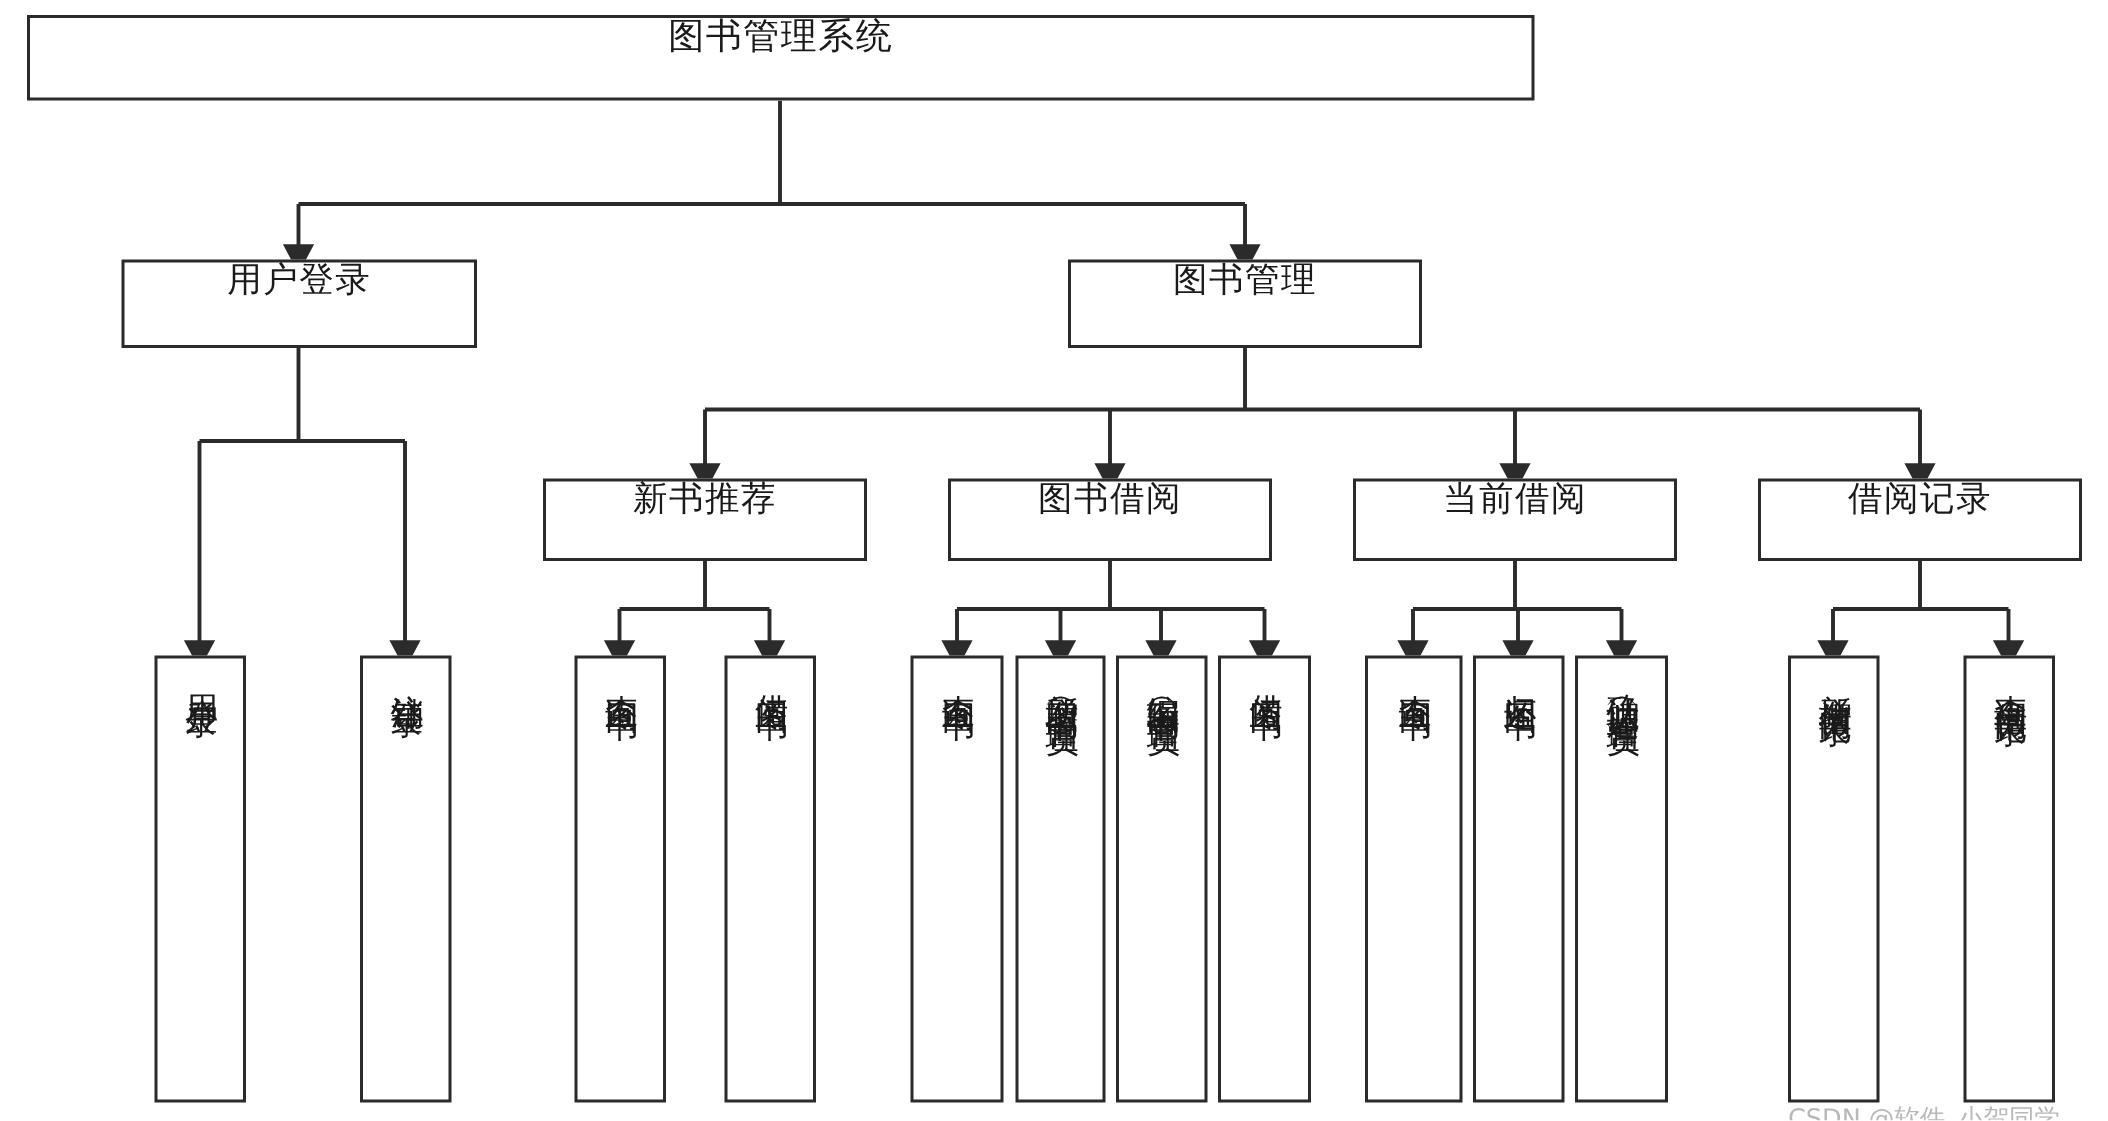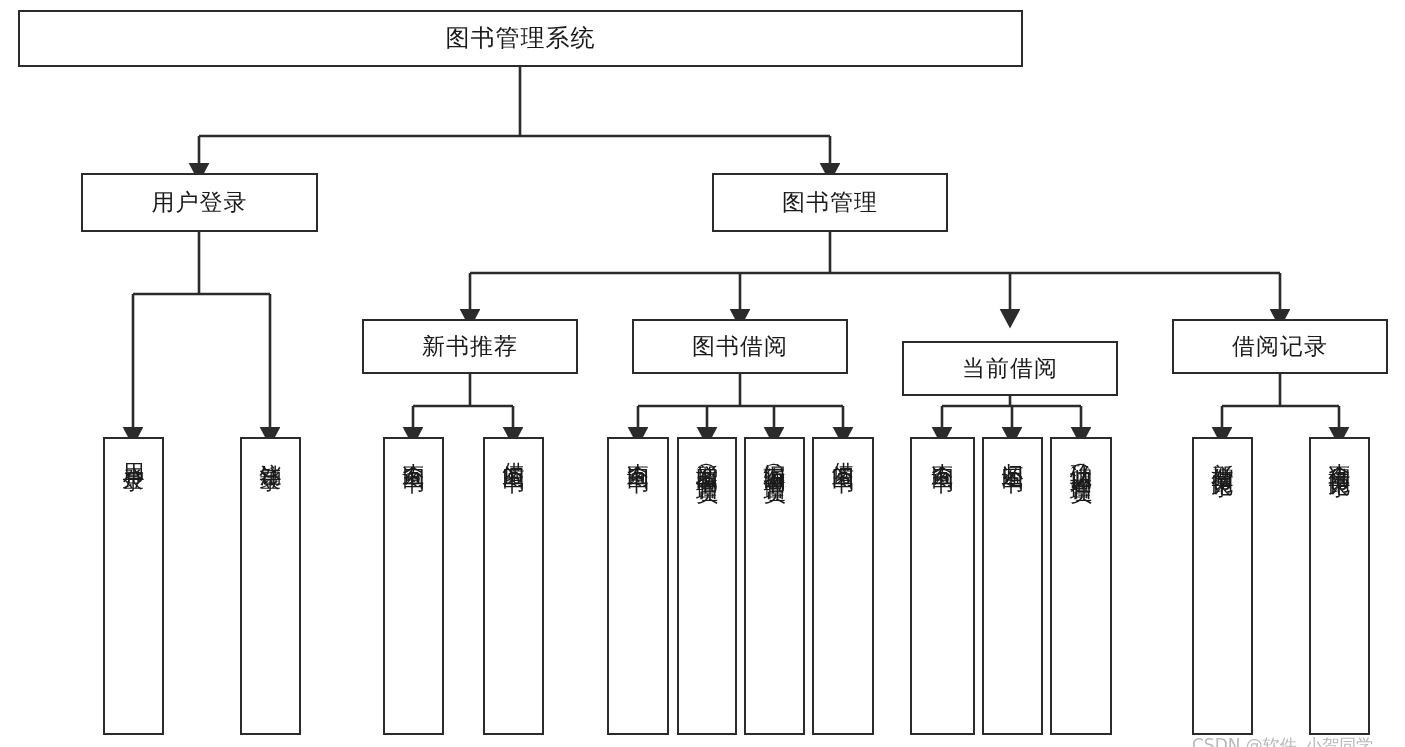--- a/index.html
+++ b/index.html
@@ -25,21 +25,21 @@
     width: 1405px;
     height: 747px;
     pointer-events: none;
   }
   .node {
     position: absolute;
     box-sizing: border-box;
     background: #ffffff;
     border: 2px solid #2b2b2b;
     display: flex;
-    align-items: center;
+    align-items: flex-start;
     justify-content: center;
     color: #1a1a1a;
   }
   .node-label {
     display: block;
     text-align: center;
     line-height: 1.05;
     white-space: pre;
   }
   
@@ -139,21 +139,21 @@
   <div class="node horizontal" style="left:362px; top:319px; width:216px; height:55px;">
     <span class="node-label">新书推荐</span>
   </div>
 
   <div class="node horizontal" style="left:712px; top:173px; width:236px; height:59px;">
     <span class="node-label">图书管理</span>
   </div>
   <div class="node horizontal" style="left:632px; top:319px; width:216px; height:55px;">
     <span class="node-label">图书借阅</span>
   </div>
-  <div class="node horizontal" style="left:902px; top:319px; width:216px; height:55px;margin-top:22px;">
+  <div class="node horizontal" style="left:902px; top:319px; width:216px; height:55px;">
     <span class="node-label">当前借阅</span>
   </div>
   <div class="node horizontal" style="left:1172px; top:319px; width:216px; height:55px;">
     <span class="node-label">借阅记录</span>
   </div>
 
   <div class="node vertical" style="left:103px; top:437px; width:61px; height:298px;">
     <span class="node-label">用户登录</span>
   </div>
   <div class="node vertical" style="left:240px; top:437px; width:61px; height:298px;">

